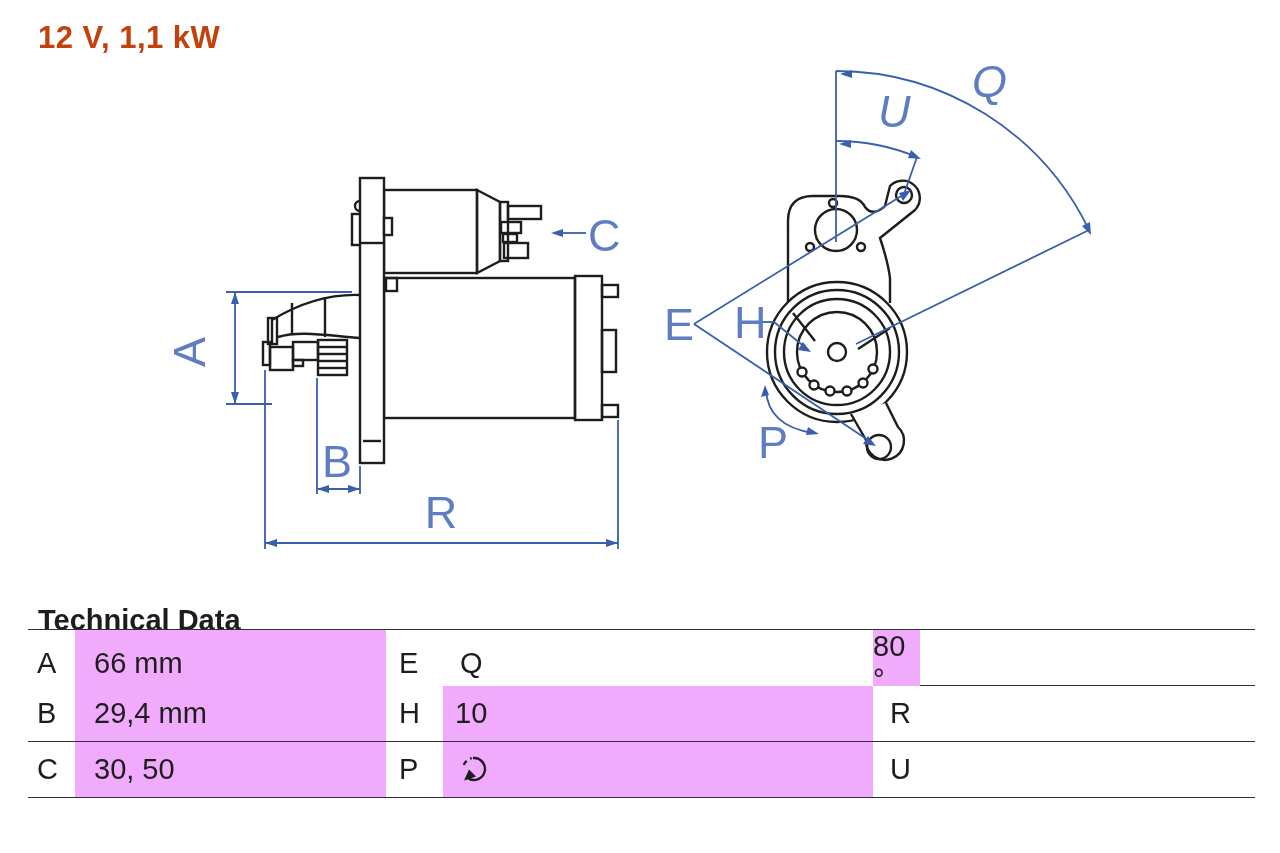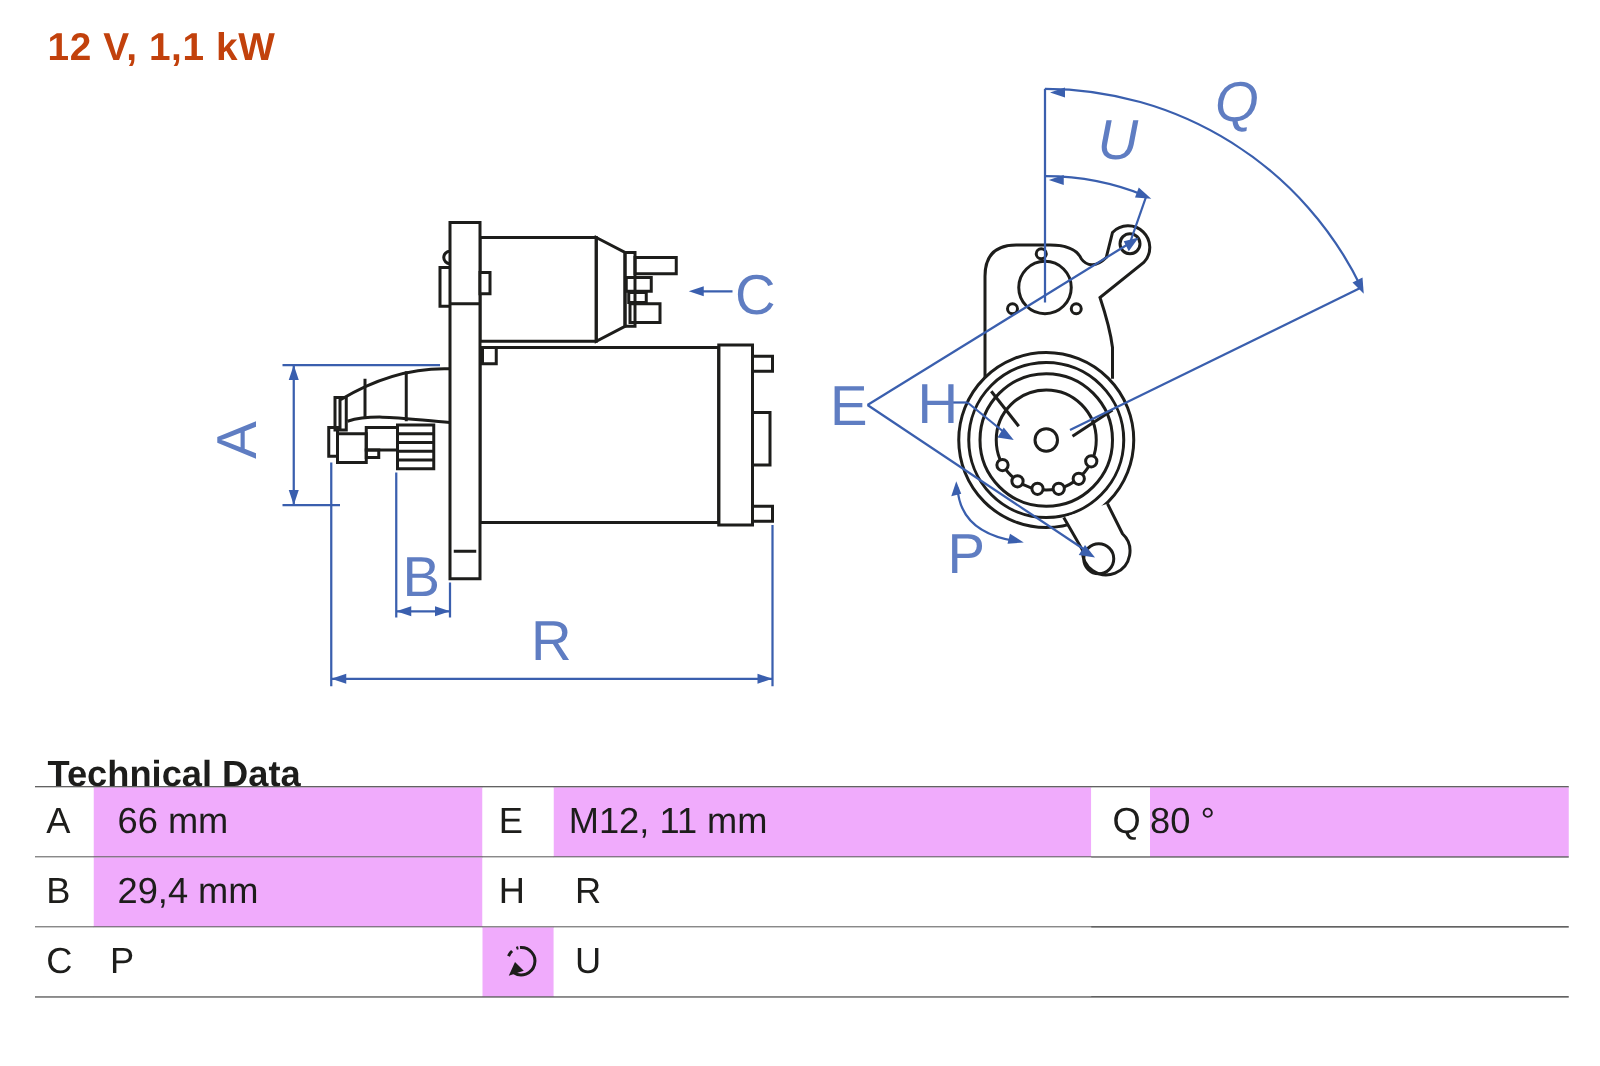--- a/index.html
+++ b/index.html
@@ -183,32 +183,33 @@
 </svg>
 </div>
 
 <div class="tech-heading">Technical Data</div>
 
 <div class="tech-table">
   <div class="tech-row">
     <div class="cell key k1">A</div>
     <div class="cell val v1">66 mm</div>
     <div class="cell key k2">E</div>
-    <div class="cell val v2">M12, 11 mm</div>
     <div class="cell key k3">Q</div>
     <div class="cell val v3">80 °</div>
   </div>
   <div class="tech-row">
     <div class="cell key k1">B</div>
     <div class="cell val v1">29,4 mm</div>
     <div class="cell key k2">H</div>
+    <div class="cell val v2">10</div>
     <div class="cell key k3">R</div>
   </div>
   <div class="tech-row">
     <div class="cell key k1">C</div>
+    <div class="cell val v1">30, 50</div>
     <div class="cell key k2">P</div>
     <div class="cell val v2">
       <svg class="rot-icon" width="40" height="42" viewBox="0 0 40 42">
         <path d="M 18,9 A 11 11 0 1 1 12.7,29" fill="none" stroke="#1d1d1b" stroke-width="2.4"></path>
         <path d="M 8.8,15.9 A 11 11 0 0 1 16.7,9.2" fill="none" stroke="#1d1d1b" stroke-width="2.4" stroke-dasharray="5 4"></path>
         <polygon points="9,31.5 14,20.5 21,27.5" fill="#1d1d1b"></polygon>
       </svg>
     </div>
     <div class="cell key k3">U</div>
   </div>

